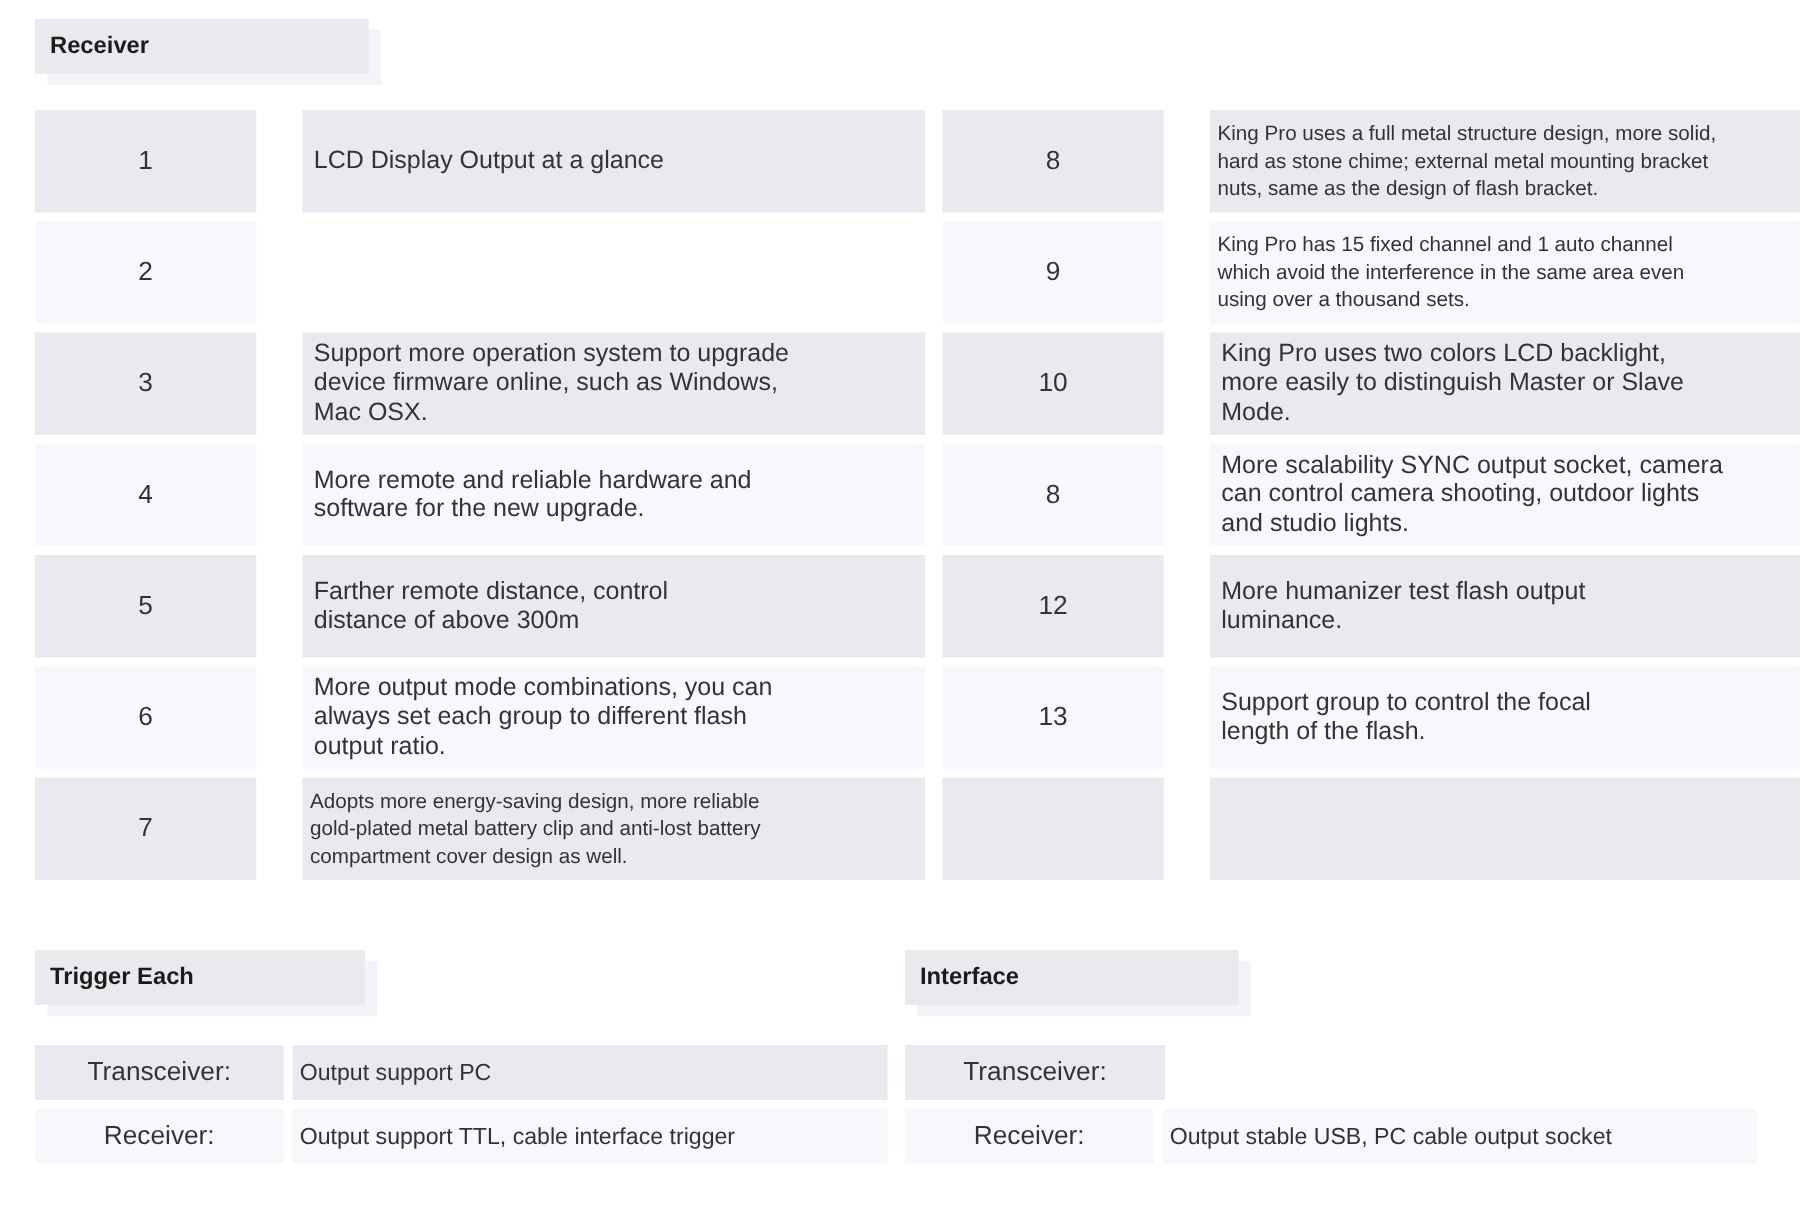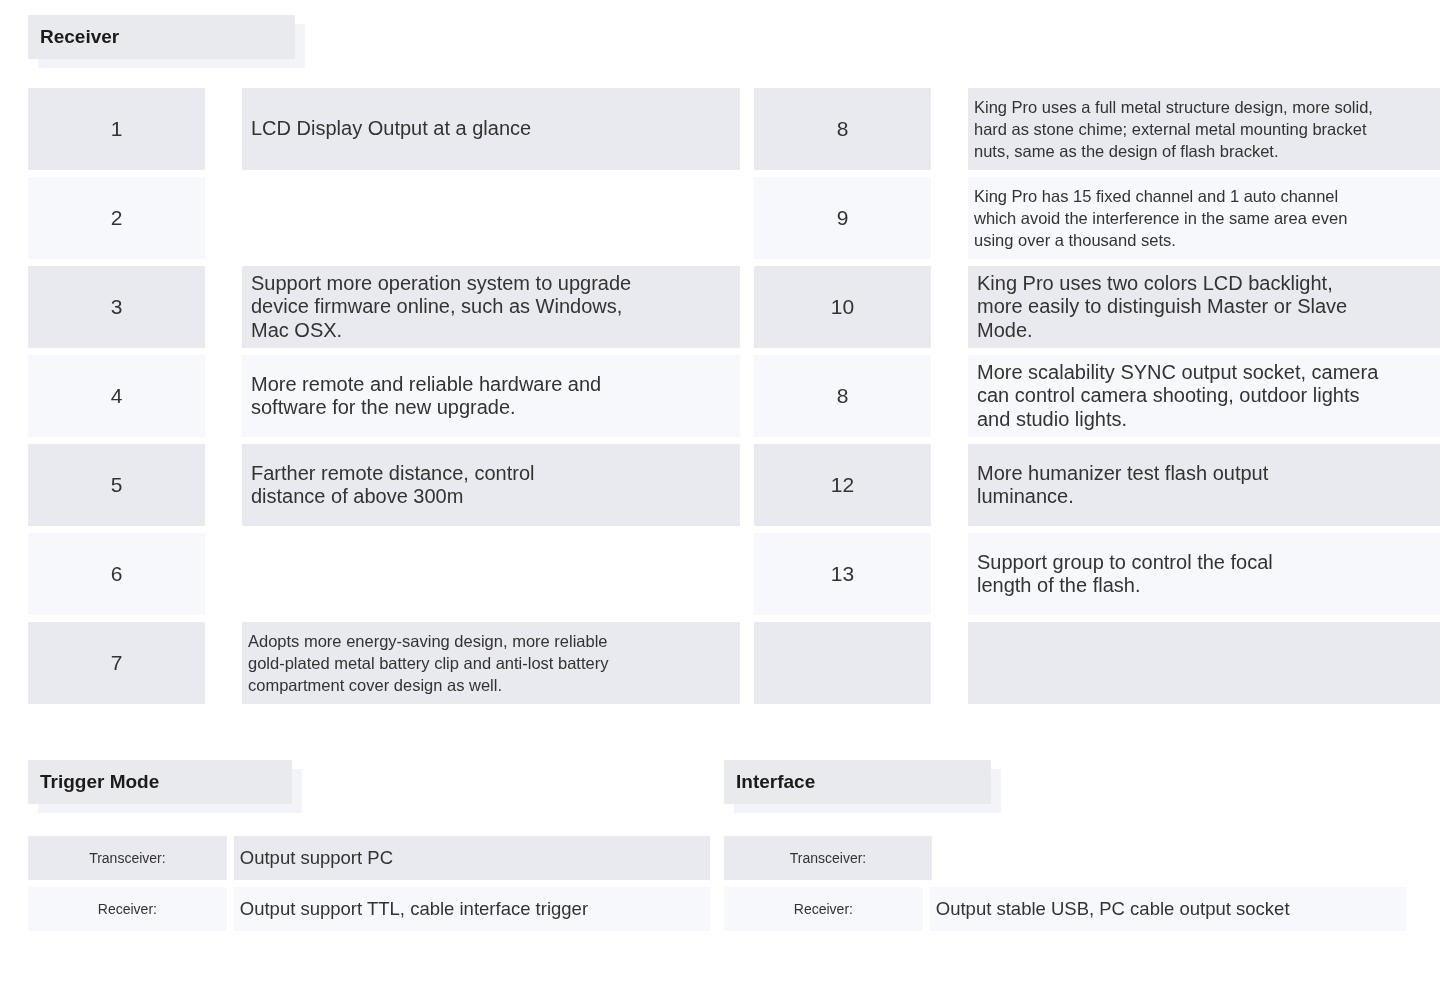--- a/index.html
+++ b/index.html
@@ -37,21 +37,21 @@
 
   .num{width:177px;justify-content:center;font-size:21px;}
   .txt{width:498px;padding-left:9px;padding-right:4px;
        font-size:20px;line-height:1.16;white-space:pre-line;margin-left:30px;}
   .txt.small{font-size:16.5px;line-height:1.34;padding-left:6px;}
 
   .bottom{display:flex;gap:14px;margin-top:56px;}
   .bsection{width:682px;}
   .btable{display:flex;flex-direction:column;gap:7px;margin-top:32px;}
   .brow{display:flex;gap:7px;height:44px;}
-  .blabel{width:208px;justify-content:center;font-size:14px;}
+  .blabel{width:208px;justify-content:center;font-size:21px;}
   .bvalue{width:498px;padding-left:6px;font-size:18.5px;}
 </style>
 </head>
 <body>
 
 <div class="page">
 
   <section>
     <div class="hdr-box hdr-features">Receiver</div>
 
@@ -76,20 +76,23 @@
           <div class="cell txt light">More remote and reliable hardware and
 software for the new upgrade.</div>
         </div>
         <div class="frow">
           <div class="cell num gray">5</div>
           <div class="cell txt gray">Farther remote distance, control
 distance of above 300m</div>
         </div>
         <div class="frow">
           <div class="cell num light">6</div>
+          <div class="cell txt light">More output mode combinations, you can
+always set each group to different flash
+output ratio.</div>
         </div>
         <div class="frow">
           <div class="cell num gray">7</div>
           <div class="cell txt small gray">Adopts more energy-saving design, more reliable
 gold-plated metal battery clip and anti-lost battery
 compartment cover design as well.</div>
         </div>
       </div>
 
       <div class="ftable">
@@ -132,21 +135,21 @@
           <div class="cell txt gray"></div>
         </div>
       </div>
 
     </div>
   </section>
 
   <div class="bottom">
 
     <section class="bsection">
-      <div class="hdr-box hdr-trigger">Trigger Mode</div>
+      <div class="hdr-box hdr-trigger">Trigger Each</div>
       <div class="btable">
         <div class="brow">
           <div class="cell blabel gray">Transceiver:</div>
           <div class="cell bvalue gray">Output support PC</div>
         </div>
         <div class="brow">
           <div class="cell blabel light">Receiver:</div>
           <div class="cell bvalue light">Output support TTL, cable interface trigger</div>
         </div>
       </div>

